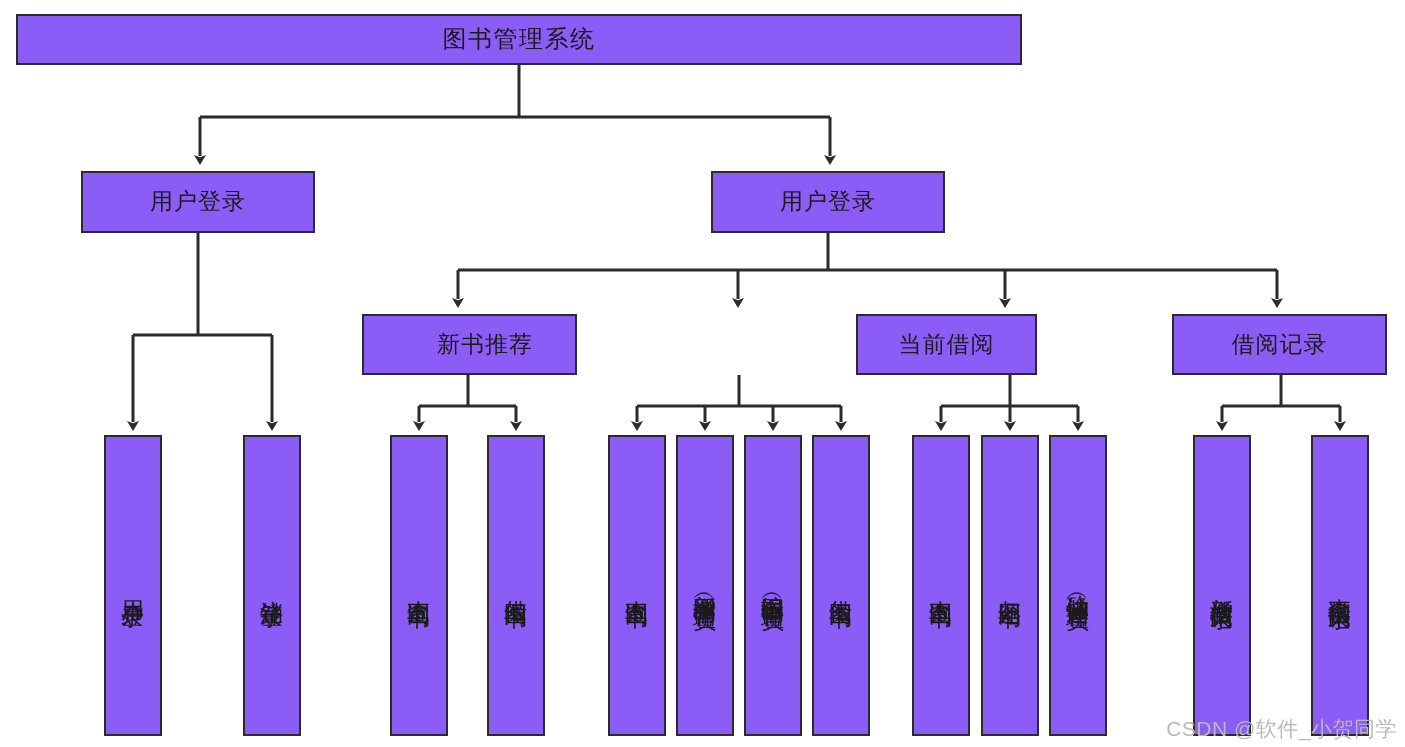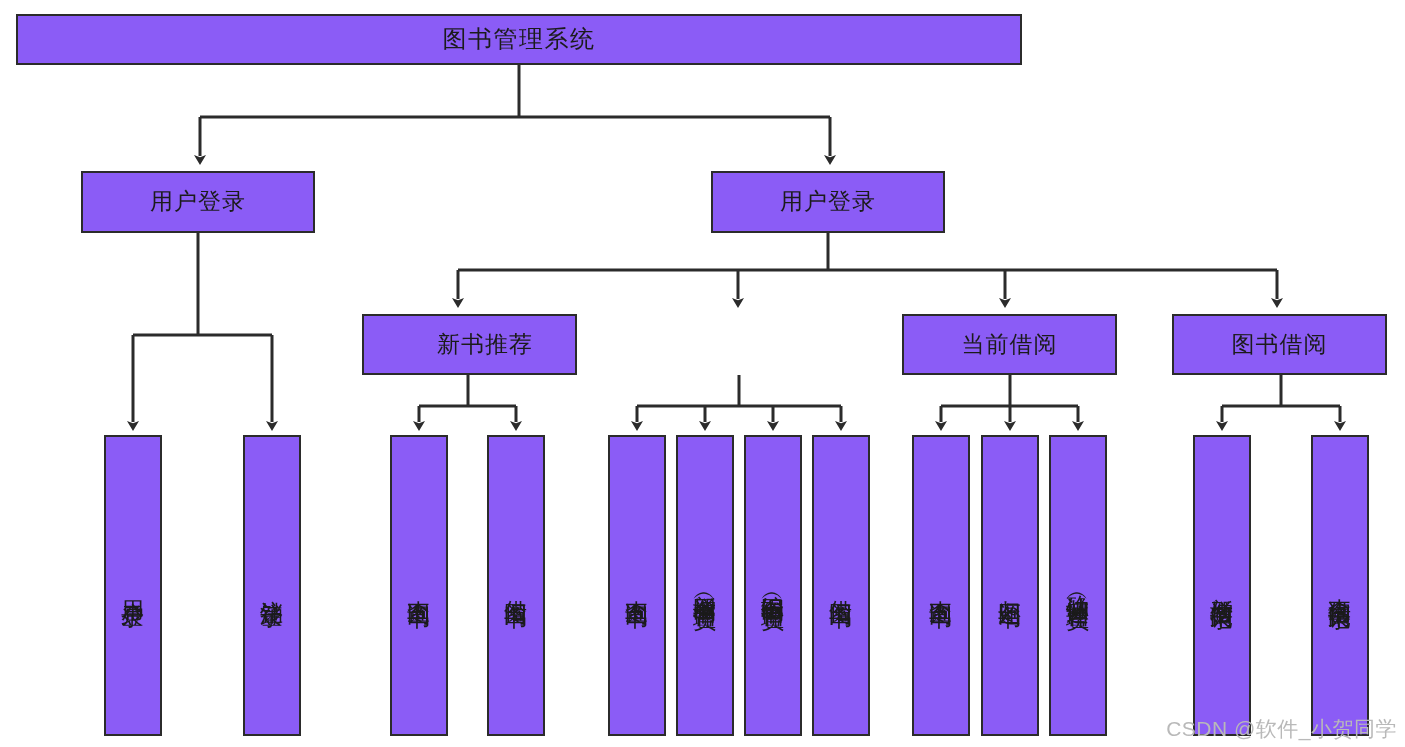--- a/index.html
+++ b/index.html
@@ -131,25 +131,25 @@
   <div class="node h" style="left:81px;top:171px;width:234px;height:62px;">
     <span class="label">用户登录</span>
   </div>
   <div class="node h" style="left:711px;top:171px;width:234px;height:62px;">
     <span class="label">用户登录</span>
   </div>
 
   <div class="node h" style="left:362px;top:314px;width:215px;height:61px;padding-left:31px;">
     <span class="label">新书推荐</span>
   </div>
-  <div class="node h" style="left:902px;top:314px;width:215px;height:61px;">
+  <div class="node h" style="left:856px;top:314px;width:181px;height:61px;">
     <span class="label">当前借阅</span>
   </div>
   <div class="node h" style="left:1172px;top:314px;width:215px;height:61px;">
-    <span class="label">图书借阅</span>
+    <span class="label">借阅记录</span>
   </div>
 
   <div class="node v" style="left:104px;top:435px;width:58px;height:301px;">
     <span class="label">用户登录</span>
   </div>
   <div class="node v" style="left:243px;top:435px;width:58px;height:301px;">
     <span class="label">注销登录</span>
   </div>
 
   <div class="node v" style="left:390px;top:435px;width:58px;height:301px;">

